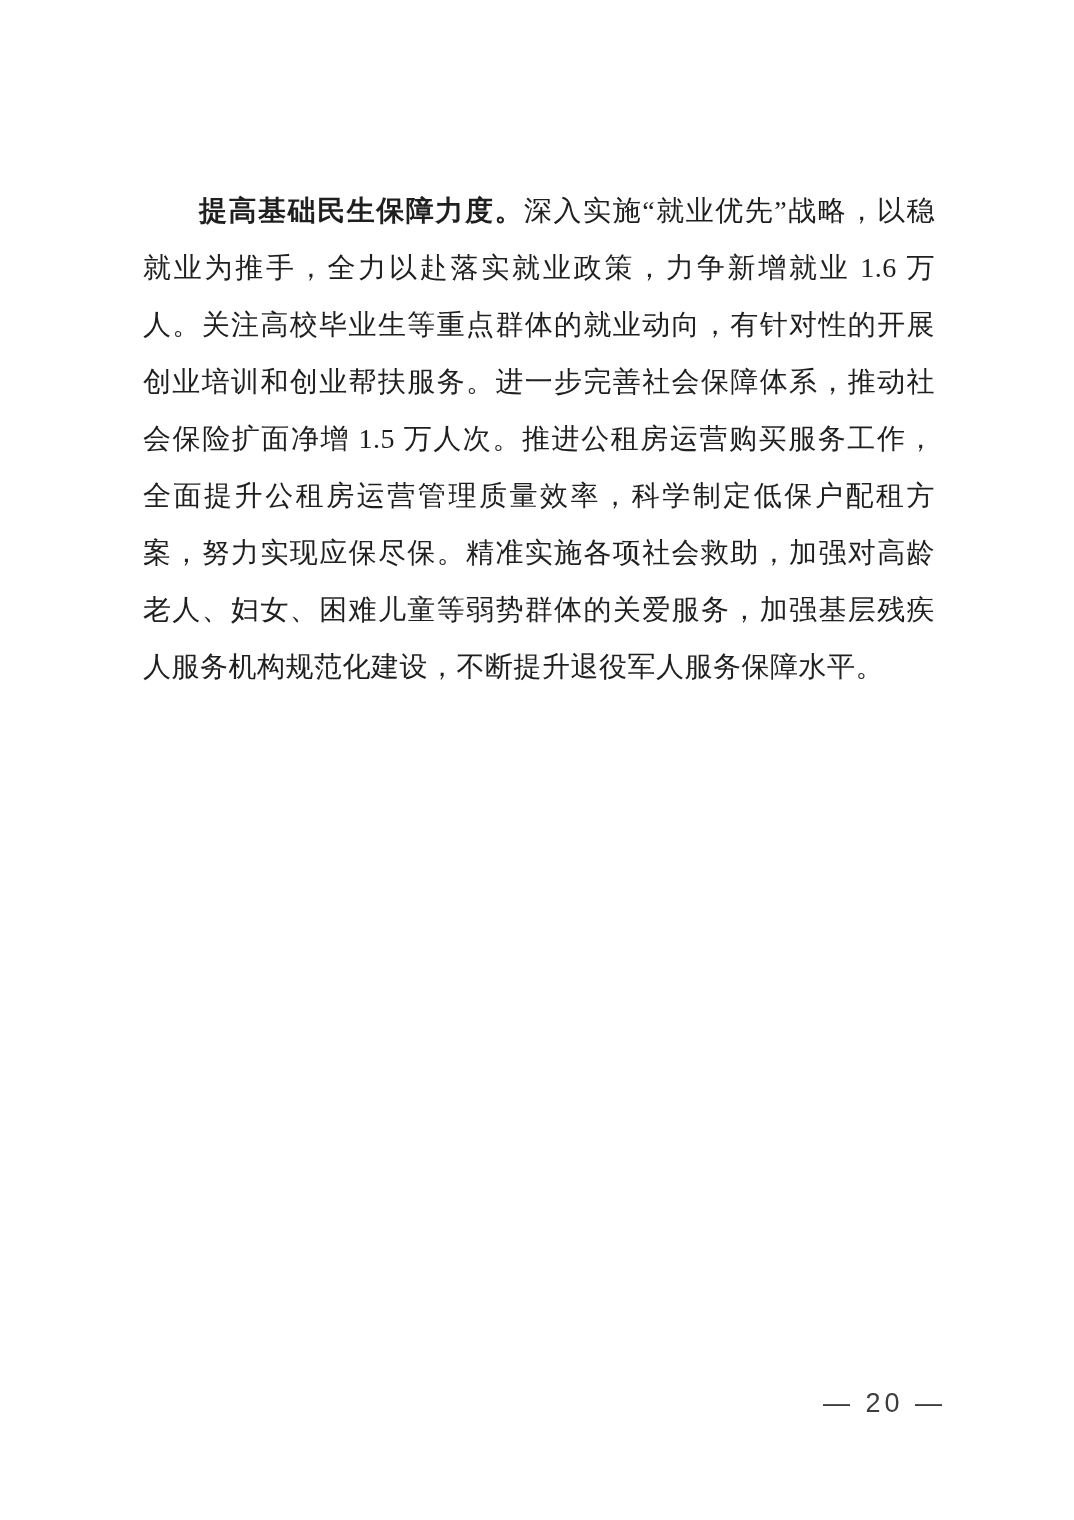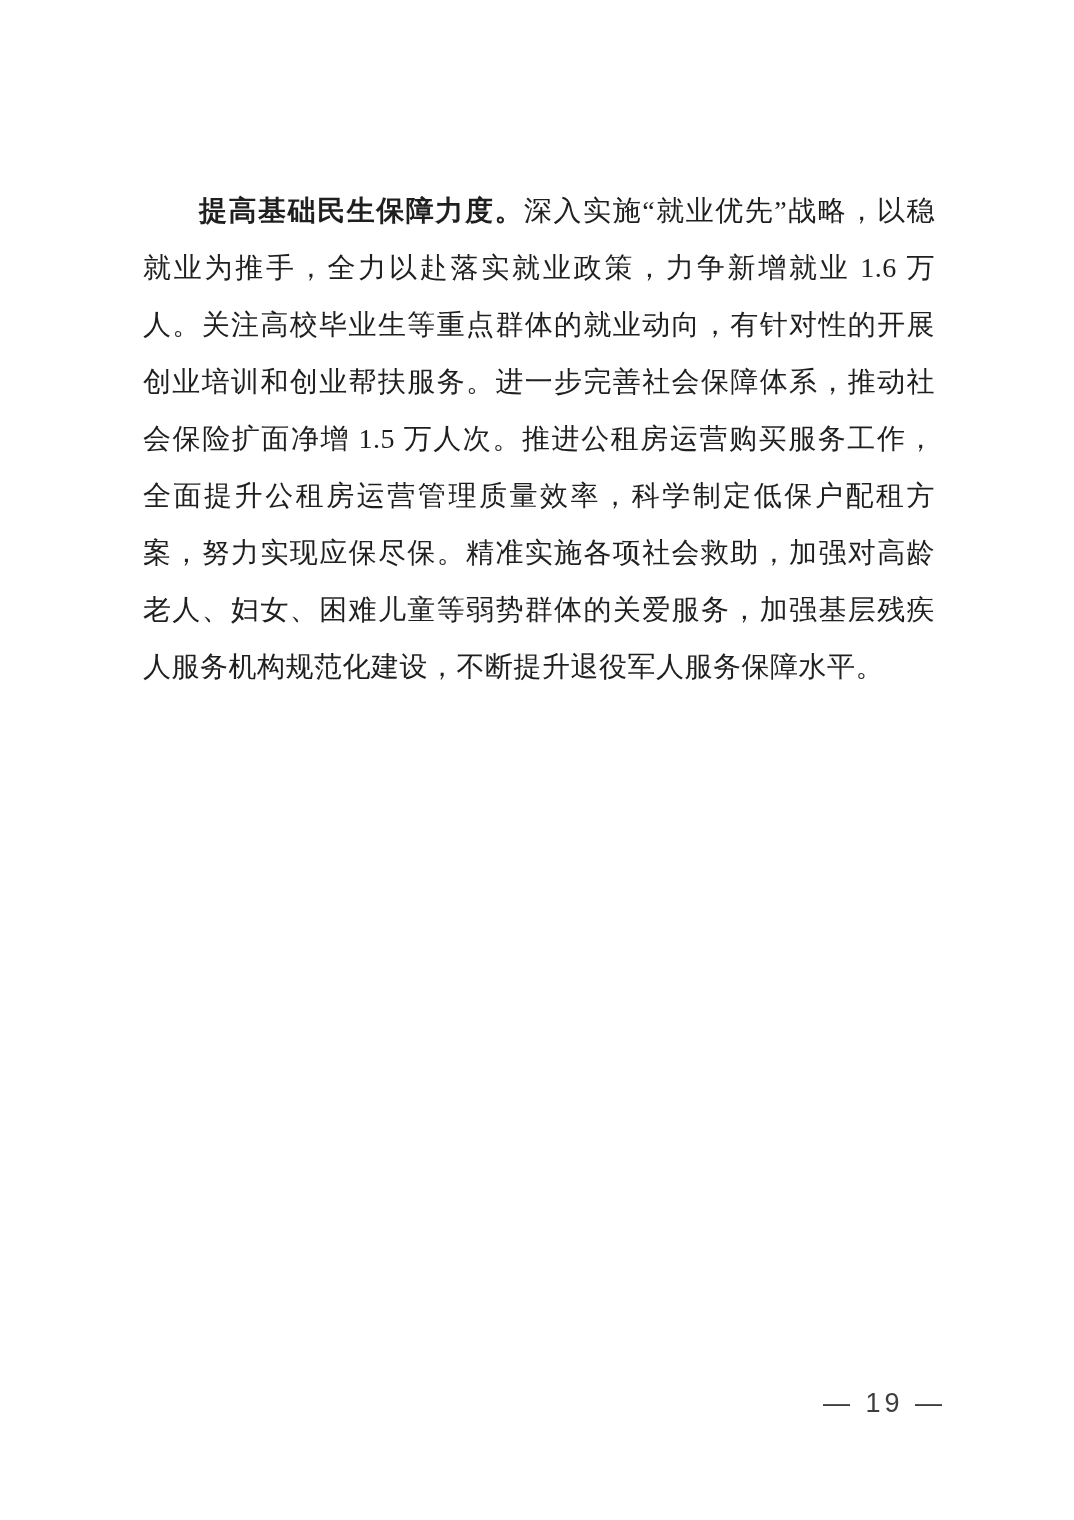--- a/index.html
+++ b/index.html
@@ -57,16 +57,16 @@
 </head>
 <body>
 
 <div class="page">
 
   <div class="doc-body">
     <p><span class="lead-bold">提高基础民生保障力度。</span><span>深入实施“就业优先”战略，以稳就业为推手，全力以赴落实就业政策，力争新增就业 1.6 万人。关注高校毕业生等重点群体的就业动向，有针对性的开展创业培训和创业帮扶服务。进一步完善社会保障体系，推动社会保险扩面净增 1.5 万人次。推进公租房运营购买服务工作，全面提升公租房运营管理质量效率，科学制定低保户配租方案，努力实现应保尽保。精准实施各项社会救助，加强对高龄老人、妇女、困难儿童等弱势群体的关爱服务，加强基层残疾人服务机构规范化建设，不断提升退役军人服务保障水平。</span></p>
   </div>
 
   <div class="page-footer">
-    <div class="page-number">— 19 —</div>
+    <div class="page-number">— 20 —</div>
   </div>
 
 </div>
 
 </body></html>

